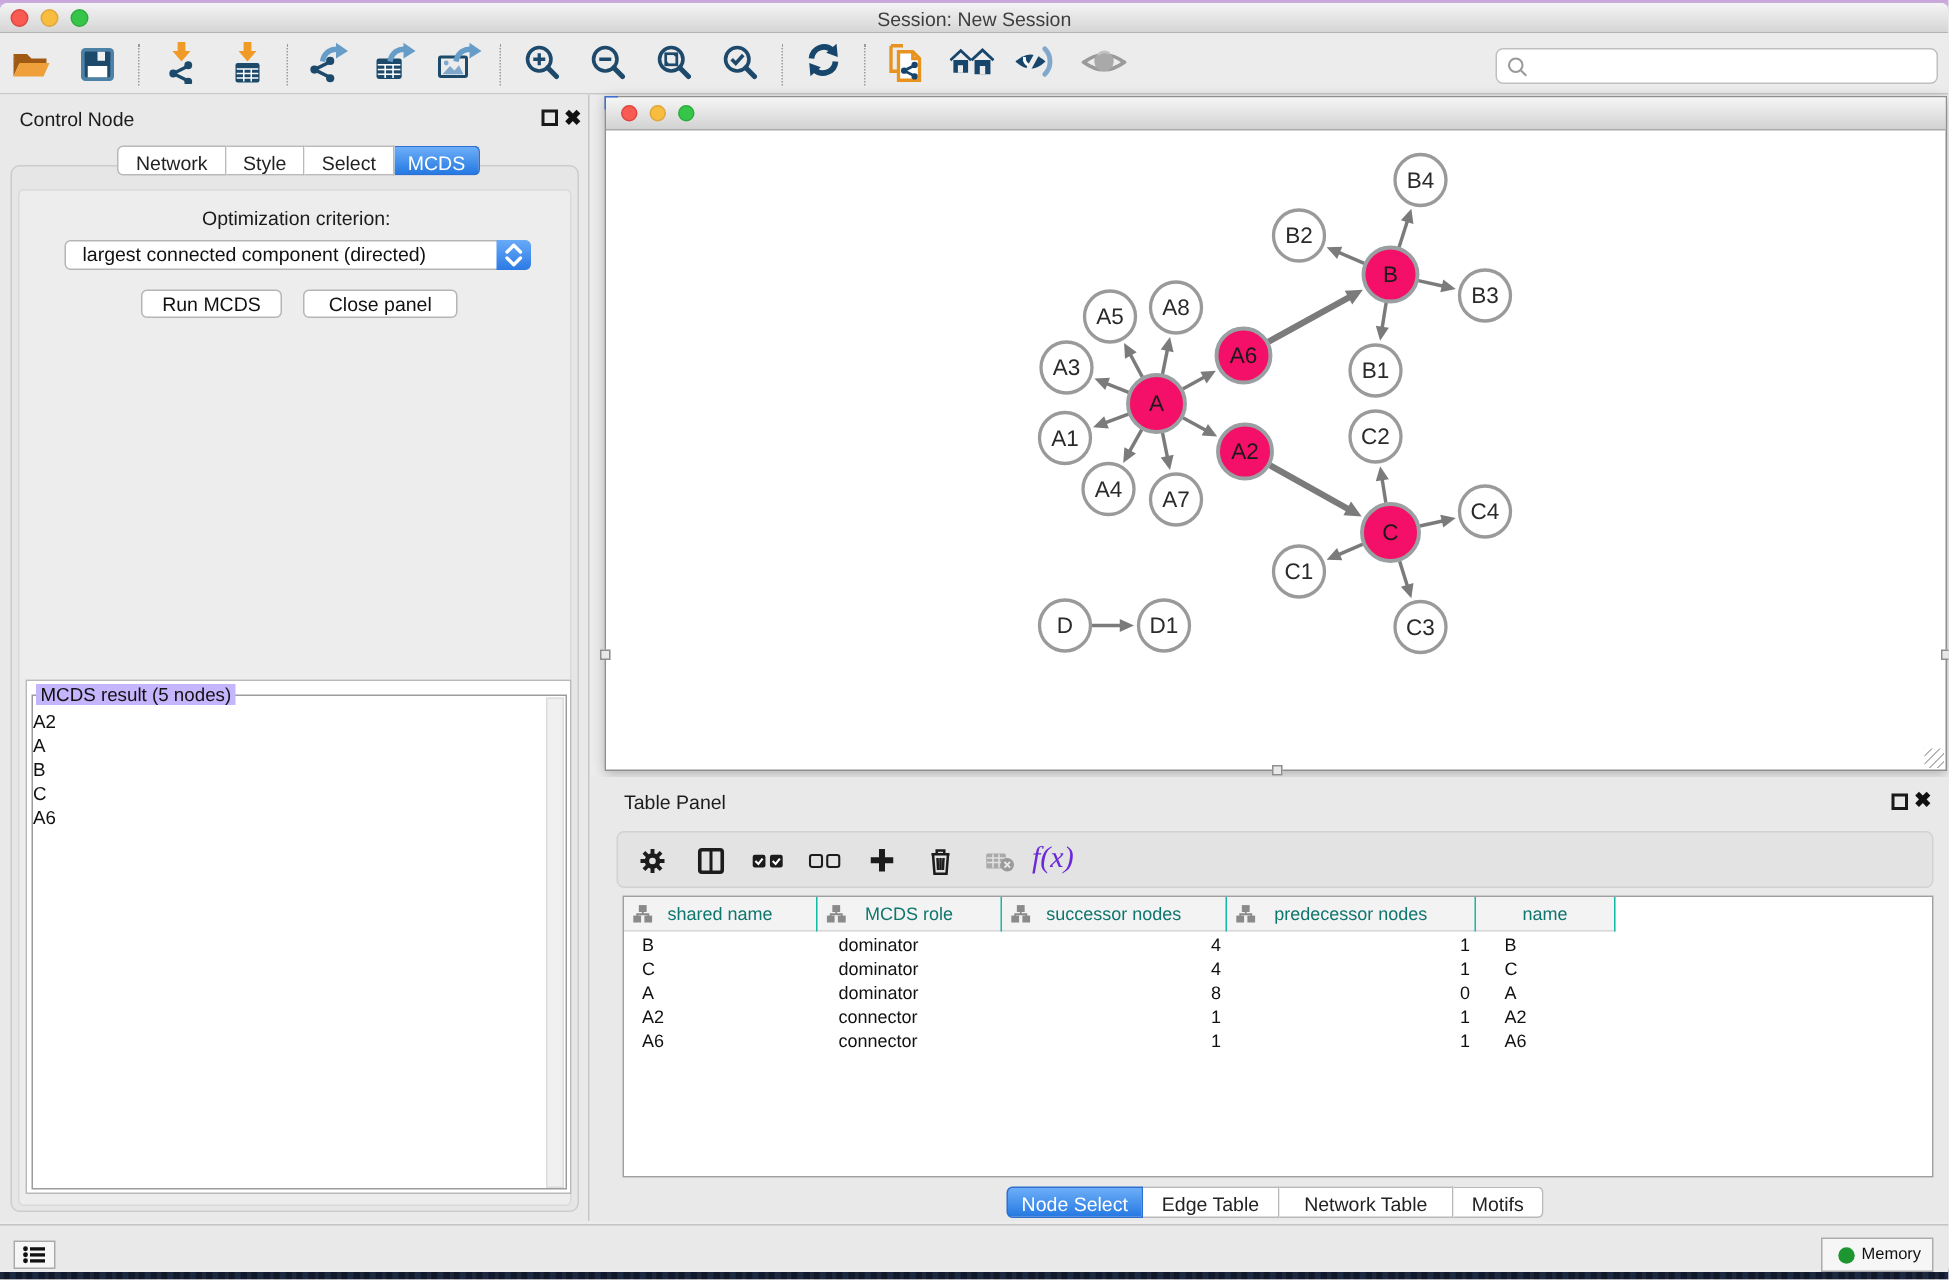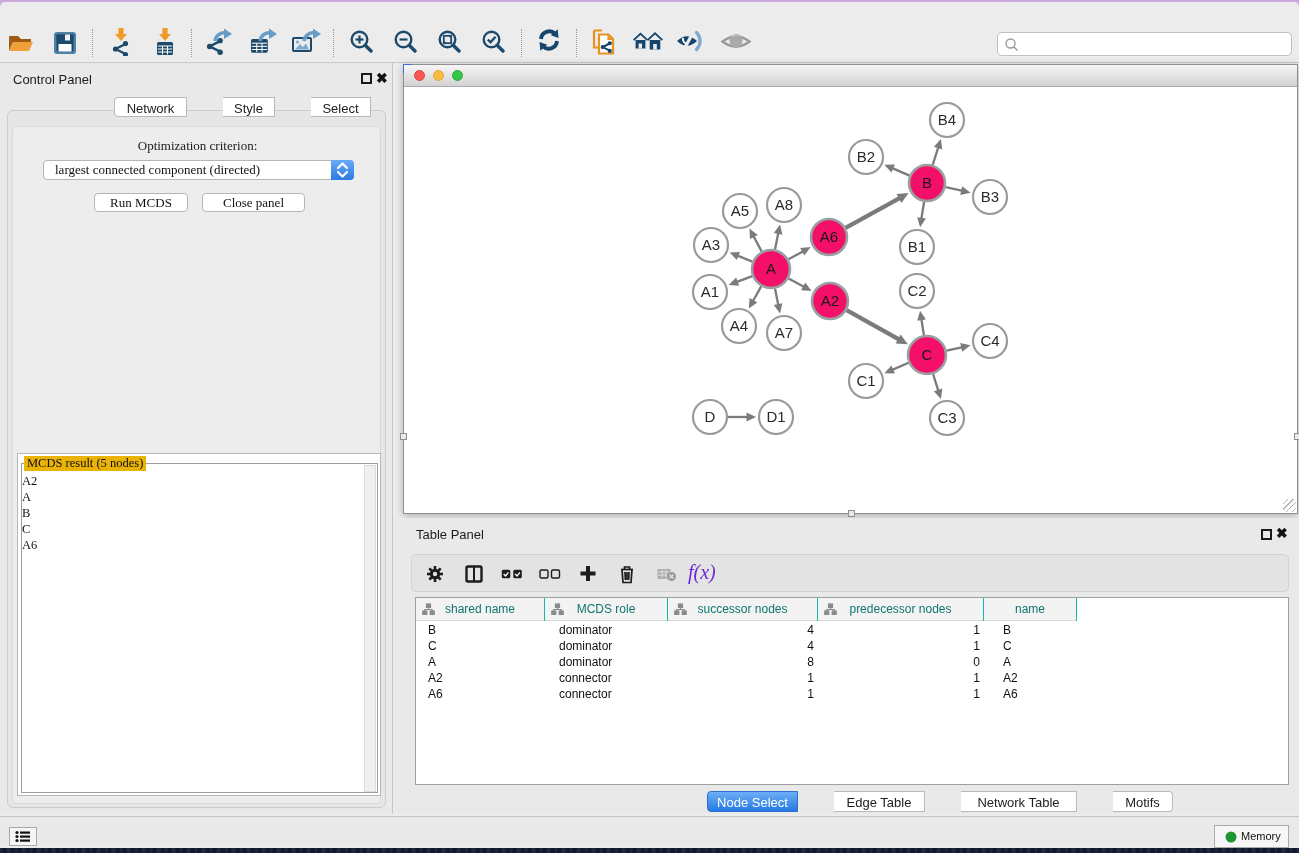--- a/index.html
+++ b/index.html
@@ -23,38 +23,38 @@
 #toolbar { left:0; top:21px; width:1299px; height:40px; background:#ececec; border-bottom:1px solid #c9c9c9; }
 .tsep { position:absolute; top:6px; height:28px; width:0; border-left:1px dotted #9a9a9a; }
 #search { left:997px; top:9px; width:295px; height:24px; background:#ffffff; border:1px solid #c0c0c0; border-radius:5px; }
 .ticon { position:absolute; top:6px; }
 
 
 #cpanel { left:0; top:61px; width:393px; height:751px; background:#e9e9e9; border-right:1px solid #c6c6c6; }
 #cpanel-title { left:13px; top:9px; font-size:13px; color:#1c1c1c; }
 .winbtn-sq { position:absolute; width:11px; height:11px; border:2px solid #1a1a1a; }
 .winbtn-x { position:absolute; font-size:14px; font-weight:bold; color:#111; line-height:11px; }
-#tabcontent { left:7px; top:47px; width:379px; height:698px; background:#e6e6e6; border:1px solid #cccccc; border-radius:6px;font-family:Liberation Serif, serif; }
+#tabcontent { left:7px; top:47px; width:379px; height:698px; background:#e6e6e6; border:1px solid #cccccc; border-radius:6px; }
 #innerpanel { left:4px; top:15px; width:369px; height:678px; background:#ededed; border:1px solid #dadada; border-radius:4px; }
 .tabs { position:absolute; display:flex; }
-.tab { font-size:13px; color:#222; background:#ffffff; border:1px solid #b9b9b9; border-left:none; text-align:center; padding-top:2px; height:20px;margin-left:36px; }
+.tab { font-size:13px; color:#222; background:#ffffff; border:1px solid #b9b9b9; border-left:none; text-align:center; padding-top:2px; height:20px; }
 .tab.first { border-left:1px solid #b9b9b9; border-radius:4px 0 0 4px; }
 .tab.last { border-radius:0 4px 4px 0; }
 .tab.sel { background:linear-gradient(#6daef8,#2579e2); color:#ffffff; border-color:#2e6fd0; }
 #cp-tabs { left:78px; top:34px; }
 #cp-tabs .tab { line-height:17px; }
 #opt-label { left:0; top:11px; width:369px; text-align:center; font-size:13px; color:#1b1b1b; }
 #dropdown { left:30px; top:33px; width:311px; height:20px; background:#ffffff; border:1px solid #b5b5b5; border-radius:4px; font-size:13px; color:#111; line-height:18px; padding-left:11px; }
 #dd-btn { right:-1px; top:-1px; width:23px; height:20px; border-radius:0 4px 4px 0; background:linear-gradient(#68aaf8,#2b7ae4); position:absolute; }
 .btn { position:absolute; background:#ffffff; border:1px solid #b5b5b5; border-radius:4px; font-size:13px; color:#111; text-align:center; }
 #btn-run { left:81px; top:66px; width:94px; height:19px; line-height:17px; }
 #btn-close { left:189px; top:66px; width:103px; height:19px; line-height:17px; }
 #mcds-box { left:4px; top:326px; width:364px; height:343px; background:#ffffff; border:1px solid #b9b9b9; }
 #mcds-border { left:3px; top:9px; width:357px; height:330px; border:1px solid #9c9c9c; position:absolute; }
-#mcds-legend { left:6px; top:2px; position:absolute; background:#eab308; padding:0 3px; font-size:12.5px; color:#111; }
+#mcds-legend { left:6px; top:2px; position:absolute; background:#c4b5fd; padding:0 3px; font-size:12.5px; color:#111; }
 #mcds-items { position:absolute; left:4px; top:19px; font-size:12.5px; color:#111; line-height:16px; }
 #mcds-scroll { position:absolute; right:4px; top:11px; width:12px; height:327px; background:#f0f0f0; border:1px solid #dcdcdc; }
 
 
 #netwin { left:403px; top:62px; width:895px; height:450px; background:#ffffff; border:1px solid #8f8f8f; box-shadow:0 2px 8px rgba(0,0,0,0.25); }
 #net-titlebar { left:0; top:0; width:893px; height:22px; background:linear-gradient(#f6f6f6,#d2d2d2); border-bottom:1px solid #aaaaaa; }
 #net-titlebar .t1 { left:10px; background:#f95a52; border:1px solid #dd4640; top:5px; width:11px; height:11px; }
 #net-titlebar .t2 { left:29px; background:#f8bd3f; border:1px solid #dda73a; top:5px; width:11px; height:11px; }
 #net-titlebar .t3 { left:48px; background:#35c649; border:1px solid #2bad3d; top:5px; width:11px; height:11px; }
 #net-title { width:100%; text-align:center; top:4px; font-size:13px; color:#333; }
@@ -76,20 +76,26 @@
 
 #statusbar { left:0; top:814px; width:1299px; height:30px; background:#e9e9e9; border-top:1px solid #c4c4c4; }
 #listbtn { left:9px; top:10px; width:28px; height:19px; background:#f6f6f6; border:1px solid #a9a9a9; }
 #membtn { left:1214px; top:8px; width:75px; height:23px; background:#f6f6f6; border:1px solid #ababab; font-size:11px; color:#111; }
 </style>
 </head>
 <body>
 <div class="abs" id="wall-top"></div>
 <div class="abs" id="wall-bottom"></div>
 <div class="abs" id="app">
+  <div class="abs" id="titlebar">
+    <div class="tl t1"></div>
+      <div class="tl t2"></div>
+      <div class="tl t3"></div>
+    <div class="abs" id="title-text">Session: New Session</div>
+  </div>
   <div class="abs" id="toolbar">
     <svg class="ticon" style="left:7px;top:6px" width="28" height="28" viewBox="0 0 28 28">
         <path d="M2,7 h9 l3,3 h10 v4 h-20 z" fill="#a05a14"></path>
 <path d="M2,7 v15 l4,-9 h-2 z" fill="#a05a14"></path>
 <path d="M6,13 h20 l-4,9 h-20 z" fill="#f0a03a"></path>
       </svg>
     <svg class="ticon" style="left:52px;top:6px" width="26" height="28" viewBox="0 0 26 28">
         <rect x="2" y="3" width="22" height="22" rx="3" fill="#4d81a6"></rect>
 <rect x="4.5" y="5.5" width="17" height="17" rx="1" fill="#1d4a6b"></rect>
 <path d="M4.5,5.5 h17 v6 h-17 z" fill="#1d4a6b"></path>
@@ -231,21 +237,21 @@
     <div class="tsep" style="left:576px"></div>
     <div class="abs" id="search">
       <svg width="16" height="16" style="position:absolute;left:6px;top:4px">
           <circle cx="6.5" cy="6.5" r="4.5" fill="none" stroke="#9a9a9a" stroke-width="1.4"></circle>
           <line x1="10" y1="10" x2="13.5" y2="13.5" stroke="#9a9a9a" stroke-width="1.4"></line>
         </svg>
     </div>
   </div>
 
   <div class="abs" id="cpanel">
-    <div class="abs" id="cpanel-title">Control Panel</div>
+    <div class="abs" id="cpanel-title">Control Node</div>
     <div class="winbtn-sq" style="left:361px; top:10px;"></div>
     <div class="winbtn-x" style="left:376px; top:10px;">✖</div>
     <div class="abs" id="tabcontent">
       <div class="abs" id="innerpanel">
         <div class="abs" id="opt-label">Optimization criterion:</div>
         <div class="abs" id="dropdown">largest connected component (directed)
           <div id="dd-btn">
             <svg width="23" height="20">
                 <path d="M7,8 L11.5,3.5 L16,8" fill="none" stroke="#fff" stroke-width="2.2" stroke-linecap="round" stroke-linejoin="round"></path>
                 <path d="M7,12 L11.5,16.5 L16,12" fill="none" stroke="#fff" stroke-width="2.2" stroke-linecap="round" stroke-linejoin="round"></path>

